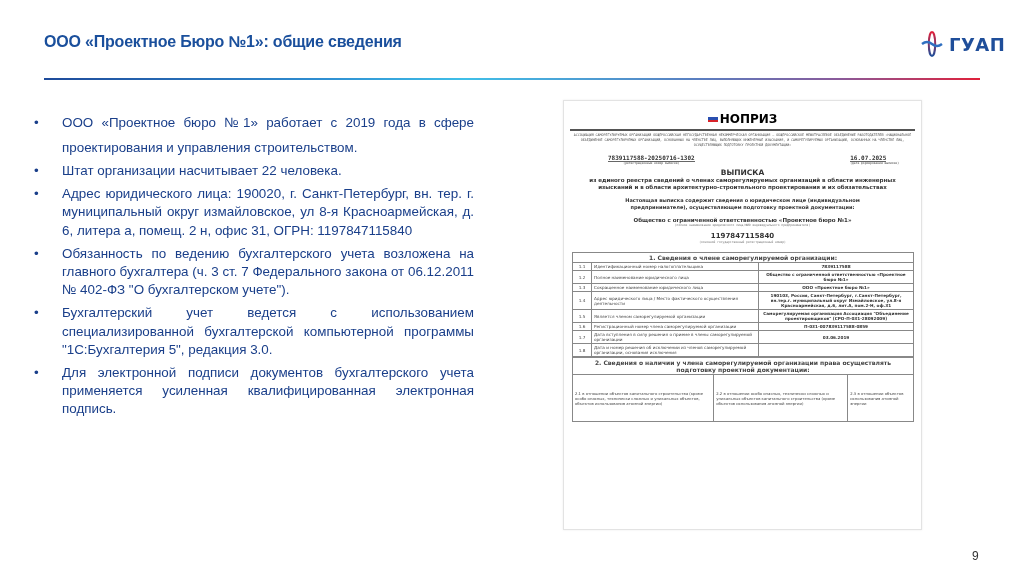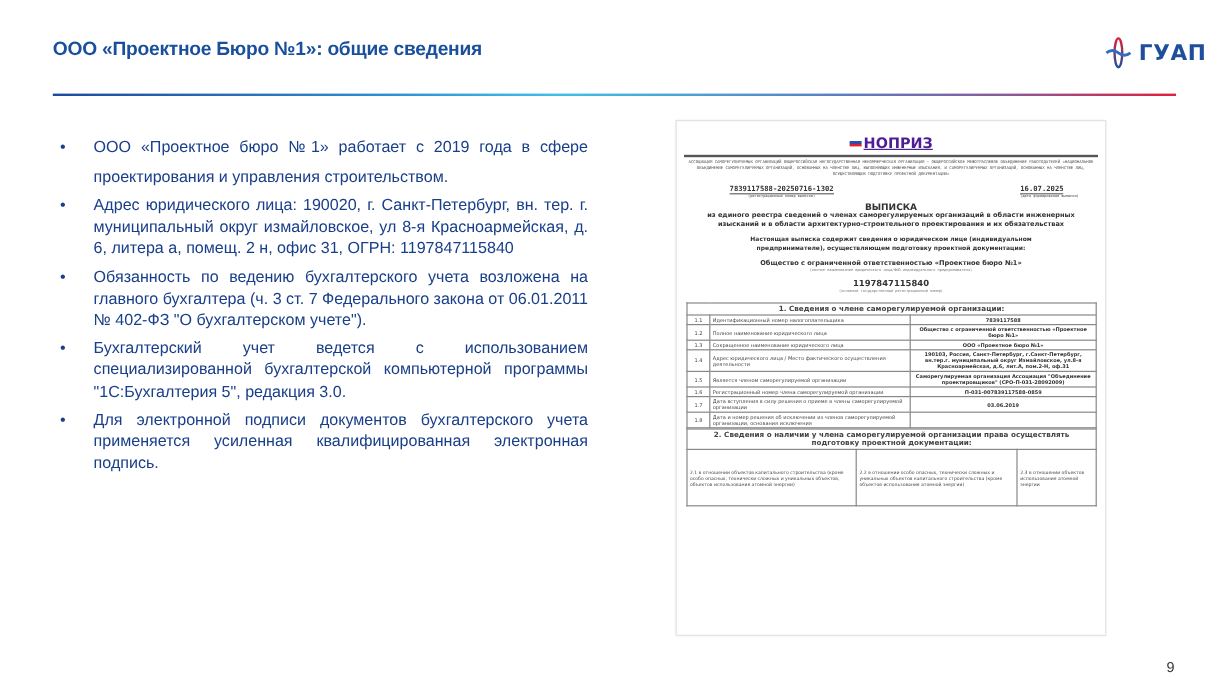--- a/index.html
+++ b/index.html
@@ -4,31 +4,31 @@
 <style>
   html, body { margin:0; padding:0; }
   body { width:1024px; height:574px; background:#ffffff; position:relative; overflow:hidden;
          font-family:"Liberation Sans", sans-serif; }
   .title { position:absolute; left:44px; top:33px; font-size:16px; font-weight:bold; color:#1a4f9c;
            letter-spacing:-0.2px; font-family:"Liberation Sans", sans-serif; }
   .logo { position:absolute; left:921px; top:30px; display:flex; align-items:center; gap:6px; }
   .logo-text { font-size:18px; font-weight:bold; color:#1f4e9a; letter-spacing:0.5px; font-family:"DejaVu Sans", sans-serif; }
   .divider { position:absolute; left:44px; top:78px; width:936px; height:2px;
              background:linear-gradient(to right,#1e4a9a 0%,#2f8fd2 30%,#3fbfe8 45%,#5a7ec0 70%,#8a5a9a 85%,#e0203a 100%); }
-  .bullets { position:absolute; left:48px; top:110px; width:442px; margin:0; padding:0; list-style:none; }
+  .bullets { position:absolute; left:32px; top:110px; width:442px; margin:0; padding:0; list-style:none; }
   .bullets li { position:relative; padding-left:30px; font-size:13.4px; line-height:18.2px; color:#1a3f8a;
                 text-align:justify; margin-bottom:5px; font-family:"Liberation Sans", sans-serif; }
   .bullets li::before { content:"•"; position:absolute; left:2px; top:0; color:#1a3f8a; }
   .bullets li.first { line-height:25px; margin-bottom:2px; }
   .doc { position:absolute; left:563px; top:100px; width:357px; height:428px; background:#fff;
          border:1px solid #e3e3e3; box-shadow:0 0 2px rgba(0,0,0,0.08);
          font-family:"DejaVu Sans Mono", monospace; color:#333; overflow:hidden; }
   .doc-head { text-align:center; padding-top:6px; }
   .noprizlogo { display:inline-flex; align-items:center; gap:2px; font-family:"DejaVu Sans", sans-serif;
-                font-weight:bold; font-size:12px; color:#4c1d95;text-decoration:underline; }
+                font-weight:bold; font-size:12px; color:#000000; }
   .flag { width:10px; height:7px; background:linear-gradient(#fff 0 33%,#2a4fb0 33% 66%,#d8232a 66%); display:inline-block; }
   .doc-rule { margin:3px 6px 2px; border-top:2px solid #555; }
   .assoc { font-size:3.3px; line-height:5px; text-align:center; padding:0 8px; color:#555; }
   .regrow { display:flex; justify-content:space-between; padding:6px 22px 0 44px; font-size:6px; font-weight:bold; color:#333; }
   .regrow span { border-bottom:1px solid #666; }
   .small { font-size:3px; color:#777; text-align:center; }
   .vyp { text-align:center; font-size:7.5px; font-weight:bold; margin-top:3px; font-family:"DejaVu Sans", sans-serif; }
   .vyp-sub { text-align:center; font-size:5.5px; font-weight:bold; line-height:7px; padding:0 8px; font-family:"DejaVu Sans", sans-serif; }
   .note { text-align:center; font-size:5px; font-weight:bold; line-height:6.5px; margin-top:6px; padding:0 50px; font-family:"DejaVu Sans", sans-serif; }
   .orgname { text-align:center; font-size:5.5px; font-weight:bold; margin-top:7px; font-family:"DejaVu Sans", sans-serif; }
@@ -57,22 +57,23 @@
     <ellipse cx="11" cy="14" rx="3.2" ry="12" fill="none" stroke="url(#lg1)" stroke-width="2"></ellipse>
     <path d="M1 14 Q6 10 11 14 T21 14" fill="none" stroke="#2f6fc0" stroke-width="2.4"></path>
   </svg>
   <span class="logo-text">ГУАП</span>
 </div>
 
 <div class="divider"></div>
 
 <ul class="bullets">
   <li class="first">ООО «Проектное бюро №1» работает с 2019 года в сфере проектирования и управления строительством.</li>
+  <li>Штат организации насчитывает 22 человека.</li>
   <li>Адрес юридического лица: 190020, г. Санкт-Петербург, вн. тер. г. муниципальный округ измайловское, ул 8-я Красноармейская, д. 6, литера а, помещ. 2 н, офис 31, ОГРН: 1197847115840</li>
-  <li>Обязанность по ведению бухгалтерского учета возложена на главного бухгалтера (ч. 3 ст. 7 Федерального закона от 06.01.2011 № 402-ФЗ "О бухгалтерском учете").</li>
+  <li>Обязанность по ведению бухгалтерского учета возложена на главного бухгалтера (ч. 3 ст. 7 Федерального закона от 06.12.2011 № 402-ФЗ "О бухгалтерском учете").</li>
   <li>Бухгалтерский учет ведется с использованием специализированной бухгалтерской компьютерной программы "1С:Бухгалтерия 5", редакция 3.0.</li>
   <li>Для электронной подписи документов бухгалтерского учета применяется усиленная квалифицированная электронная подпись.</li>
 </ul>
 
 <div class="doc">
   <div class="doc-head">
     <span class="noprizlogo">
       <span class="flag"></span>
       <span>НОПРИЗ</span>
     </span>

